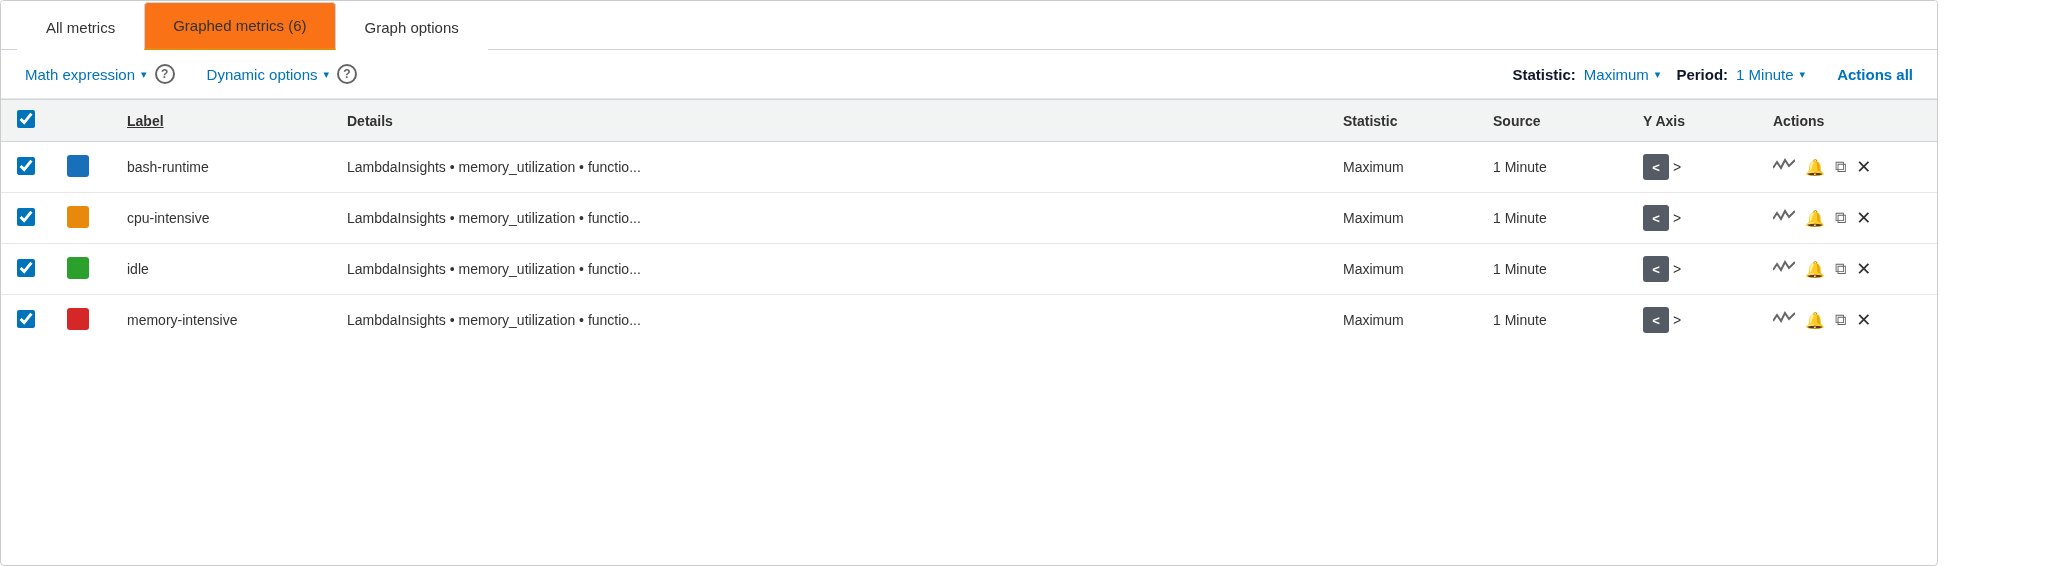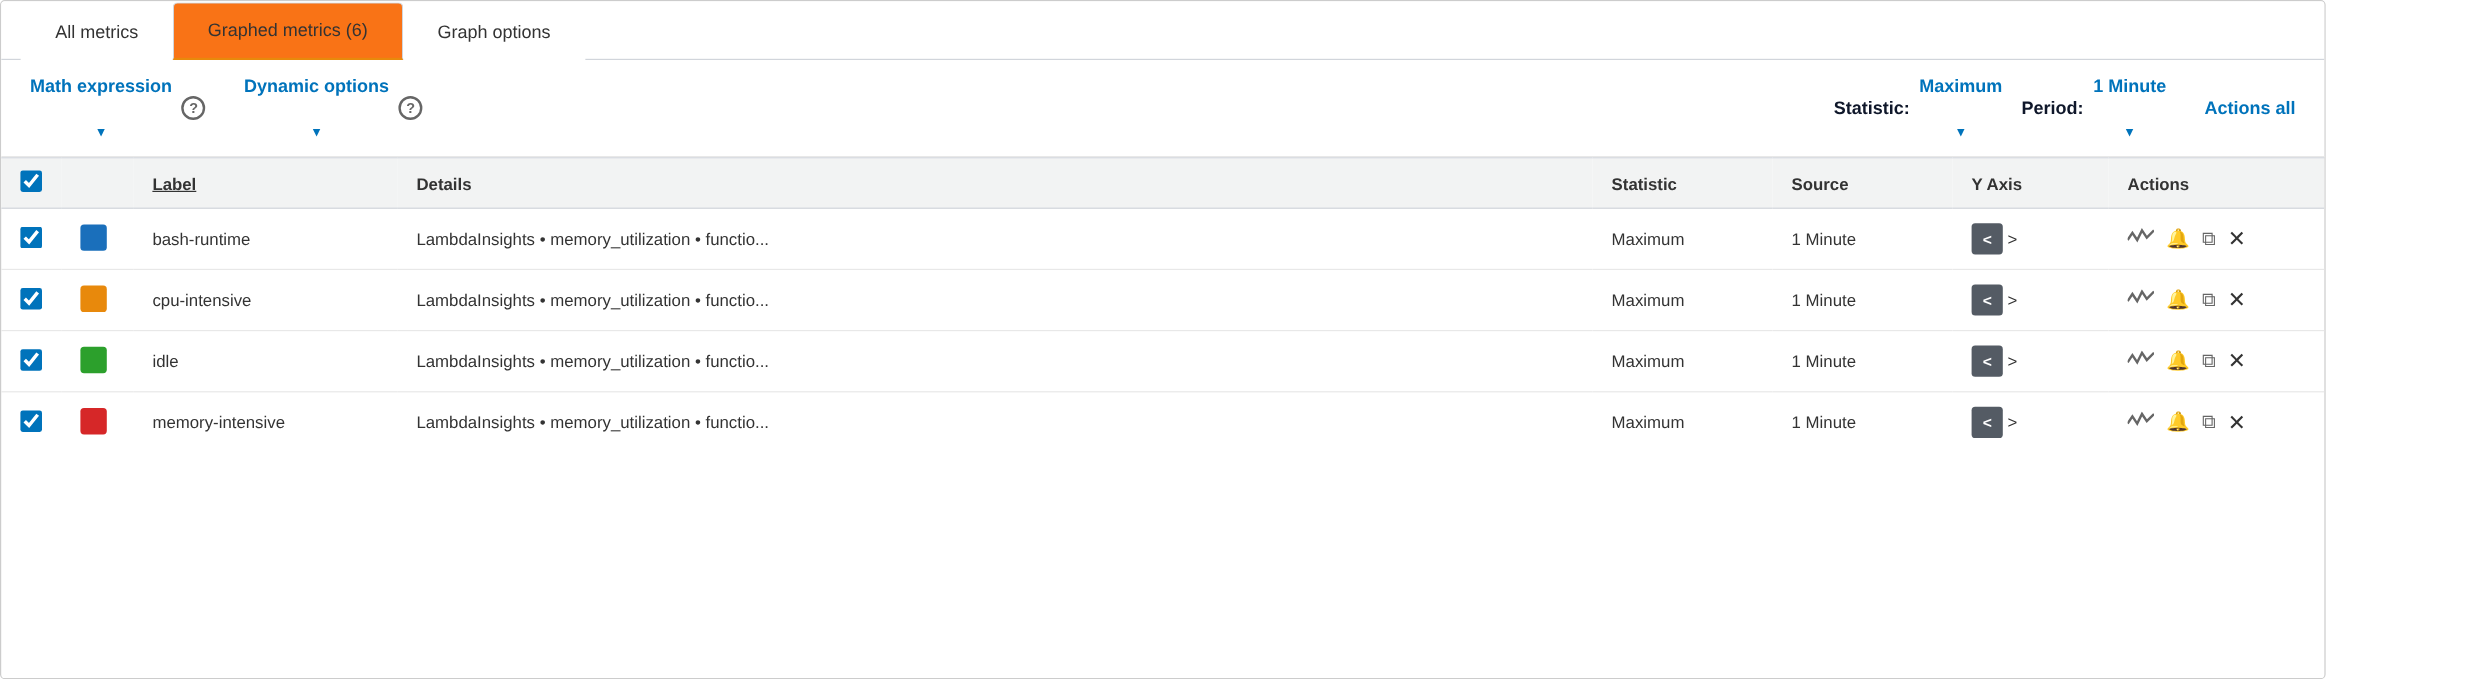--- a/index.html
+++ b/index.html
@@ -36,22 +36,22 @@
       align-items: center;
       padding: 14px 24px;
       border-bottom: 1px solid #e8e8e8;
       background: #fff;
       gap: 32px;
     }
     .toolbar-left { display: flex; align-items: center; gap: 32px; }
     .toolbar-right { display: flex; align-items: center; gap: 16px; margin-left: auto; }
 
     .dropdown-btn {
-      display: flex; align-items: center; gap: 22px;
-      color: #0073bb; font-weight: 700; font-size: 15px; cursor: pointer; background: none; border: none; flex-direction: column;
+      display: flex; align-items: center; gap: 6px;
+      color: #0073bb; font-weight: 400; font-size: 15px; cursor: pointer; background: none; border: none;
     }
     .dropdown-btn .chevron { font-size: 11px; color: #0073bb; }
     .help-icon {
       display: inline-flex; align-items: center; justify-content: center;
       width: 20px; height: 20px; border-radius: 50%; border: 2px solid #666;
       font-size: 12px; color: #666; font-weight: 700; cursor: pointer;
     }
 
     .statistic-group, .period-group { display: flex; align-items: center; gap: 8px; }
     .statistic-label, .period-label { font-size: 15px; font-weight: 600; color: #0f172a; }

